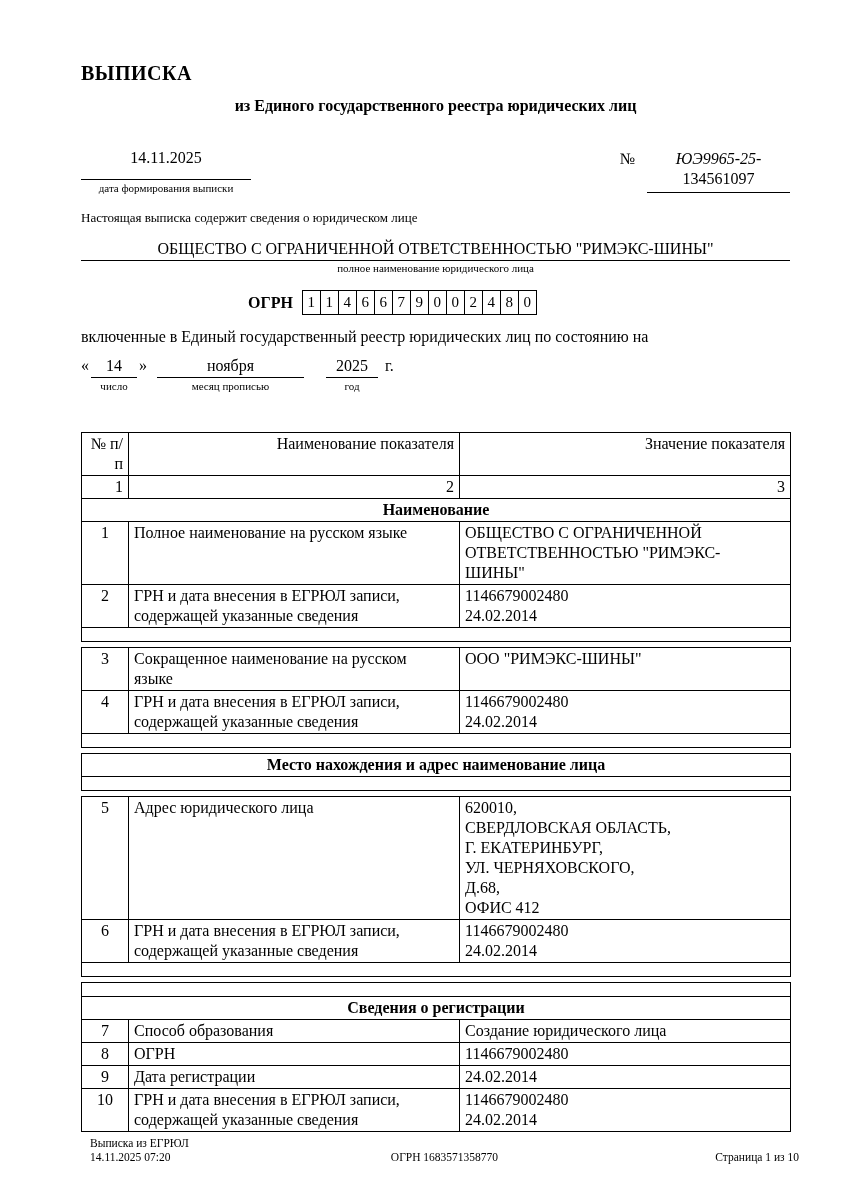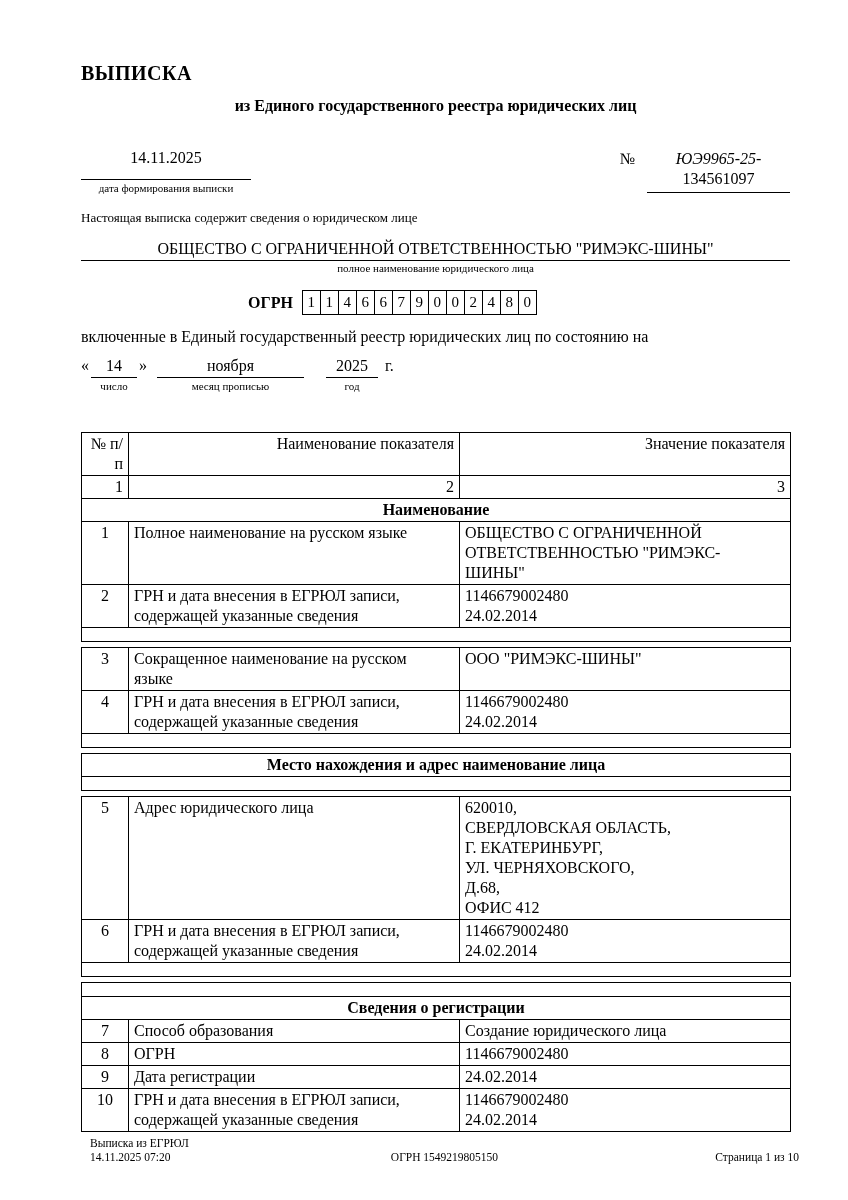--- a/index.html
+++ b/index.html
@@ -259,15 +259,15 @@
       </tbody>
   </table>
 
 </div>
 
 <div class="footer">
   <div class="f-left">
     <div>Выписка из ЕГРЮЛ</div>
     <div>14.11.2025 07:20</div>
   </div>
-  <div class="f-center">ОГРН 1549219805150</div>
+  <div class="f-center">ОГРН 1683571358770</div>
   <div class="f-right">Страница 1 из 10</div>
 </div>
 
 </body></html>

